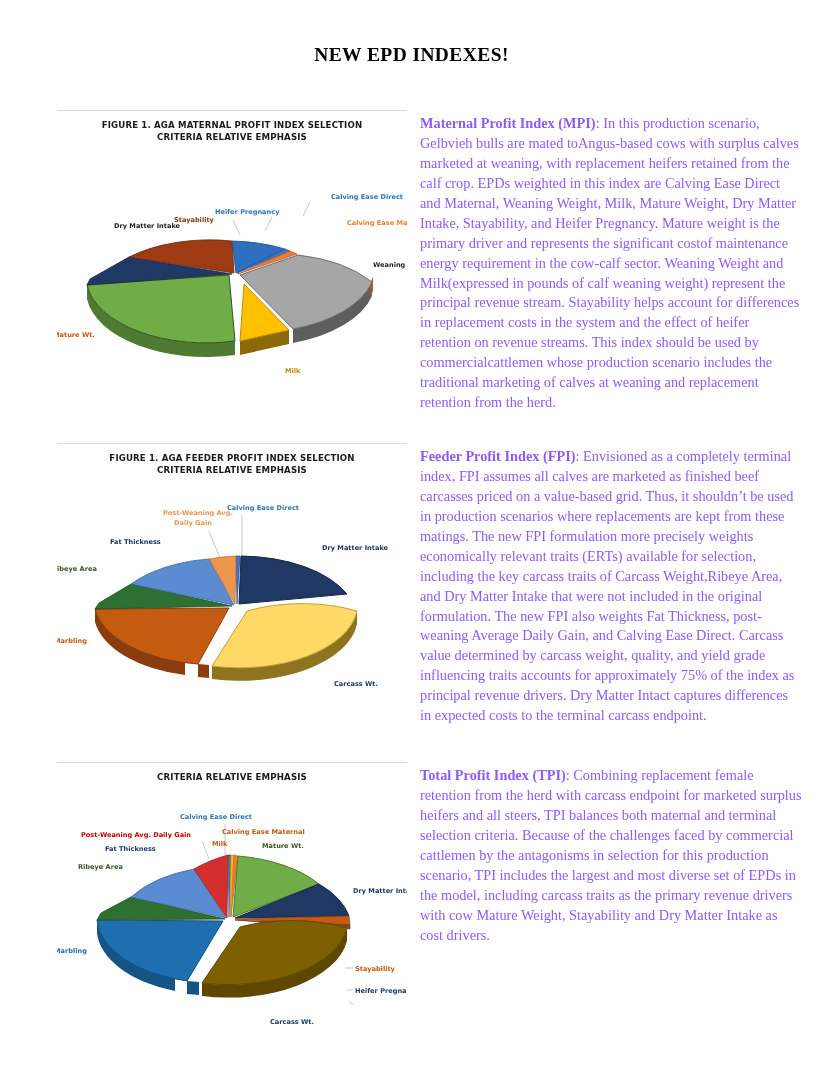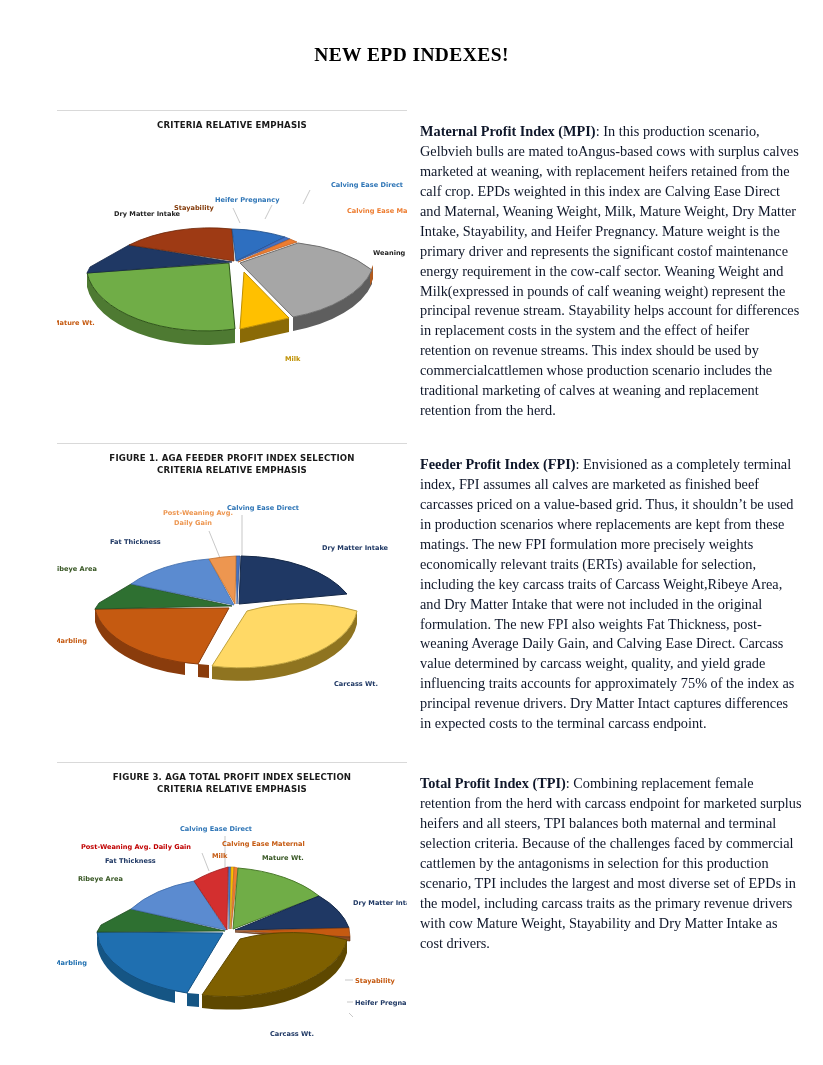--- a/index.html
+++ b/index.html
@@ -36,44 +36,45 @@
   }
   .fig-title {
     font-family:"DejaVu Sans", sans-serif;
     font-weight:bold; font-size:8.6px;
     text-align:center; line-height:1.42; color:#1a1a1a;
     letter-spacing:0.15px;
   }
   .chart-svg { display:block; margin-top:2px; }
 
   .prose {
-    position:absolute; left:420px; top:12px;
+    position:absolute; left:420px; top:4px;
     width:382px;
     font-family:"Liberation Serif", serif;
     font-size:14.3px;
     line-height:1.395;
     text-align:left;
-    color:#0f172a;
+    color:#8b5cf6;
   }
   .prose b { font-weight:bold; }
 
   
 </style>
 </head>
 <body>
 
 <div class="page">
 
   <div class="doc-title">NEW EPD INDEXES!</div>
 
   <div class="section" id="section-1">
 
     <div class="fig-wrap">
       <div class="fig-rule"></div>
       <div class="fig-title">
+        <div>FIGURE 1. AGA MATERNAL PROFIT INDEX SELECTION</div>
         <div>CRITERIA RELATIVE EMPHASIS</div>
       </div>
 
       <svg class="chart-svg" width="350" height="232" viewBox="0 0 350 232">
 
         <g stroke="#b0b0b0" stroke-width="0.7" fill="none">
           <path d="M253,57 L246,71"></path>
           <path d="M215,72 L208,86"></path>
           <path d="M176,75 L183,90"></path>
         </g>
@@ -181,21 +182,20 @@
     <div class="prose">
       <b>Feeder Profit Index (FPI)</b><span>: Envisioned as a completely terminal index, FPI assumes all calves are marketed as finished beef carcasses priced on a value-based grid. Thus, it shouldn’t be used in production scenarios where replacements are kept from these matings. The new FPI formulation more precisely weights economically relevant traits (ERTs) available for selection, including the key carcass traits of Carcass Weight,Ribeye Area, and Dry Matter Intake that were not included in the original formulation. The new FPI also weights Fat Thickness, post-weaning Average Daily Gain, and Calving Ease Direct. Carcass value determined by carcass weight, quality, and yield grade influencing traits accounts for approximately 75% of the index as principal revenue drivers. Dry Matter Intact captures differences in expected costs to the terminal carcass endpoint.</span>
     </div>
   </div>
 
   <div class="section" id="section-3">
 
     <div class="fig-wrap">
       <div class="fig-rule"></div>
       <div class="fig-title">
-        <div>FIGURE 3. AGA TOTAL PROFIT INDEX SELECTION</div>
         <div>CRITERIA RELATIVE EMPHASIS</div>
       </div>
 
       <svg class="chart-svg" width="350" height="250" viewBox="0 0 350 250">
         <g stroke="#b0b0b0" stroke-width="0.7" fill="none">
           <path d="M168,39 L168,70"></path>
           <path d="M145,56 L152,74"></path>
           <path d="M296,183 L288,183"></path>
           <path d="M296,205 L290,205"></path>
           <path d="M296,220 L292,216"></path>

